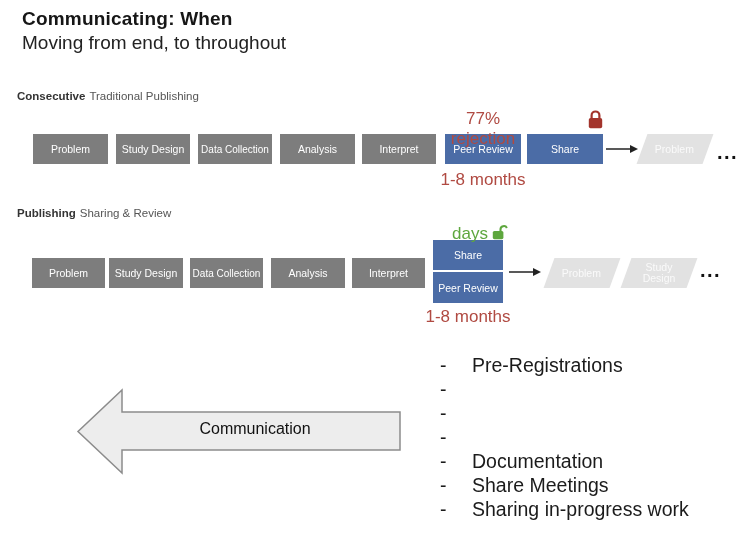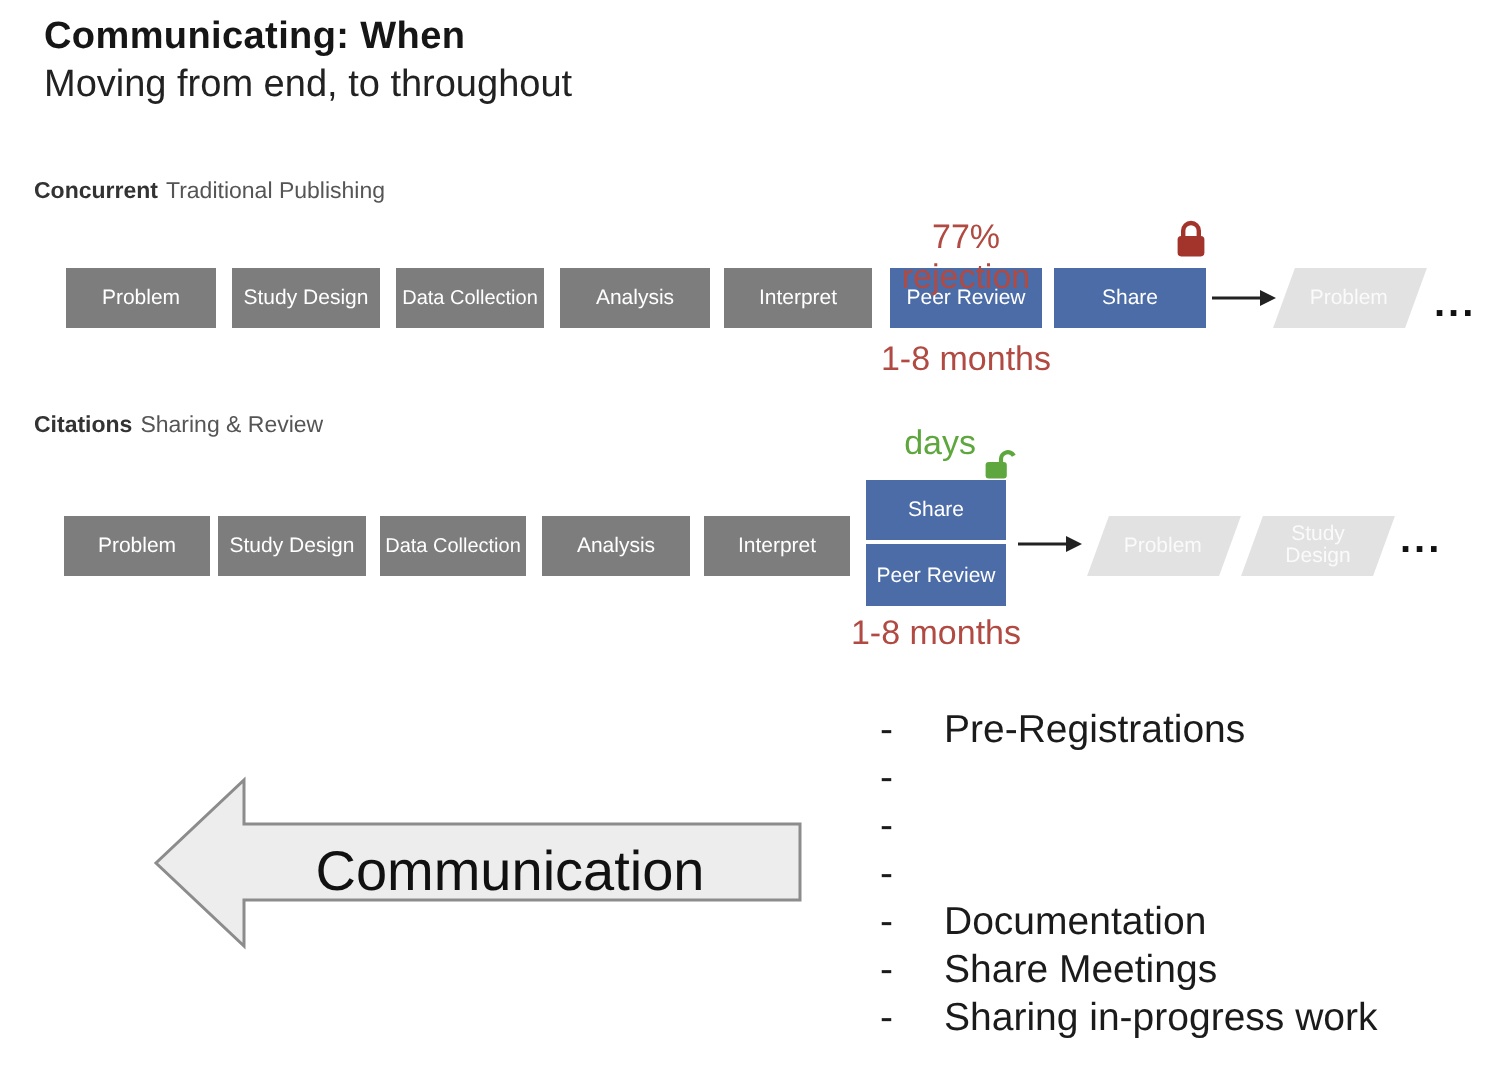--- a/index.html
+++ b/index.html
@@ -26,33 +26,33 @@
     transform:skewX(20deg);color:#fafafa;font-size:10.5px;line-height:11px;
     text-align:center;white-space:pre-line;
   }
   .note{font-size:17px;text-align:center;}
   .note.red{color:var(--alert-red,#b04a42);}
   .note.green{color:var(--ok-green,#5ea73e);text-align:right;}
   .dots{font-size:20px;font-weight:700;color:#111;letter-spacing:1.5px;line-height:16px;}
   .bullets{display:flex;flex-direction:column;}
   .bullet-row{display:flex;height:24px;align-items:center;font-size:19.5px;color:#1b1b1b;}
   .bullet-row .dash{width:32px;flex:0 0 32px;}
-  .comm-label{font-size:28px;color:#111;text-align:center;}
+  .comm-label{font-size:16px;color:#111;text-align:center;}
   svg{display:block;}
 </style>
 </head>
 <body>
 
 <div id="slide">
 
   <div class="abs title" style="left:22px;top:8px;">Communicating: When</div>
   <div class="abs subtitle" style="left:22px;top:32px;">Moving from end, to throughout</div>
 
   <div class="abs section-label" style="left:17px;top:90px;">
-    <span class="b">Concurrent</span><span>Traditional Publishing</span>
+    <span class="b">Consecutive</span><span>Traditional Publishing</span>
   </div>
 
   <div class="stage" style="left:33px;top:134px;width:75px;">Problem</div>
   <div class="stage" style="left:116px;top:134px;width:74px;">Study Design</div>
   <div class="stage" style="left:198px;top:134px;width:74px;font-size:10px;">Data Collection</div>
   <div class="stage" style="left:280px;top:134px;width:75px;">Analysis</div>
   <div class="stage" style="left:362px;top:134px;width:74px;">Interpret</div>
   <div class="stage blue" style="left:445px;top:134px;width:76px;">Peer Review</div>
   <div class="stage blue" style="left:527px;top:134px;width:76px;">Share</div>
 
@@ -74,33 +74,33 @@
     </svg>
   </span>
 
   <div class="pgram" style="left:642px;top:134px;width:66px;">
     <span class="lbl">Problem</span>
   </div>
 
   <div class="abs dots" style="left:717px;top:144px;">...</div>
 
   <div class="abs section-label" style="left:17px;top:207px;">
-    <span class="b">Citations</span><span>Sharing &amp; Review</span>
+    <span class="b">Publishing</span><span>Sharing &amp; Review</span>
   </div>
 
   <div class="stage" style="left:32px;top:258px;width:73px;">Problem</div>
   <div class="stage" style="left:109px;top:258px;width:74px;">Study Design</div>
   <div class="stage" style="left:190px;top:258px;width:73px;font-size:10px;">Data Collection</div>
   <div class="stage" style="left:271px;top:258px;width:74px;">Analysis</div>
   <div class="stage" style="left:352px;top:258px;width:73px;">Interpret</div>
 
   <div class="stage blue" style="left:433px;top:240px;width:70px;">Share</div>
   <div class="stage blue" style="left:433px;top:272px;width:70px;height:31px;">Peer Review</div>
 
-  <div class="abs note green" style="left:433px;top:212px;width:55px;">days</div>
+  <div class="abs note green" style="left:433px;top:224px;width:55px;">days</div>
 
   <span class="abs" style="left:492px;top:223px;">
     <svg width="18" height="17" viewBox="0 0 18 17">
       <path d="M8.5 8.5 V6.6 a3.4 3.4 0 0 1 6.4 -1.7" fill="none" stroke="#5ea73e" stroke-width="2.1"></path>
       <rect x="0.8" y="8" width="10.6" height="8.2" rx="1.6" fill="#5ea73e"></rect>
     </svg>
   </span>
 
   <div class="abs note red" style="left:423px;top:307px;width:90px;">1-8 months</div>
 

